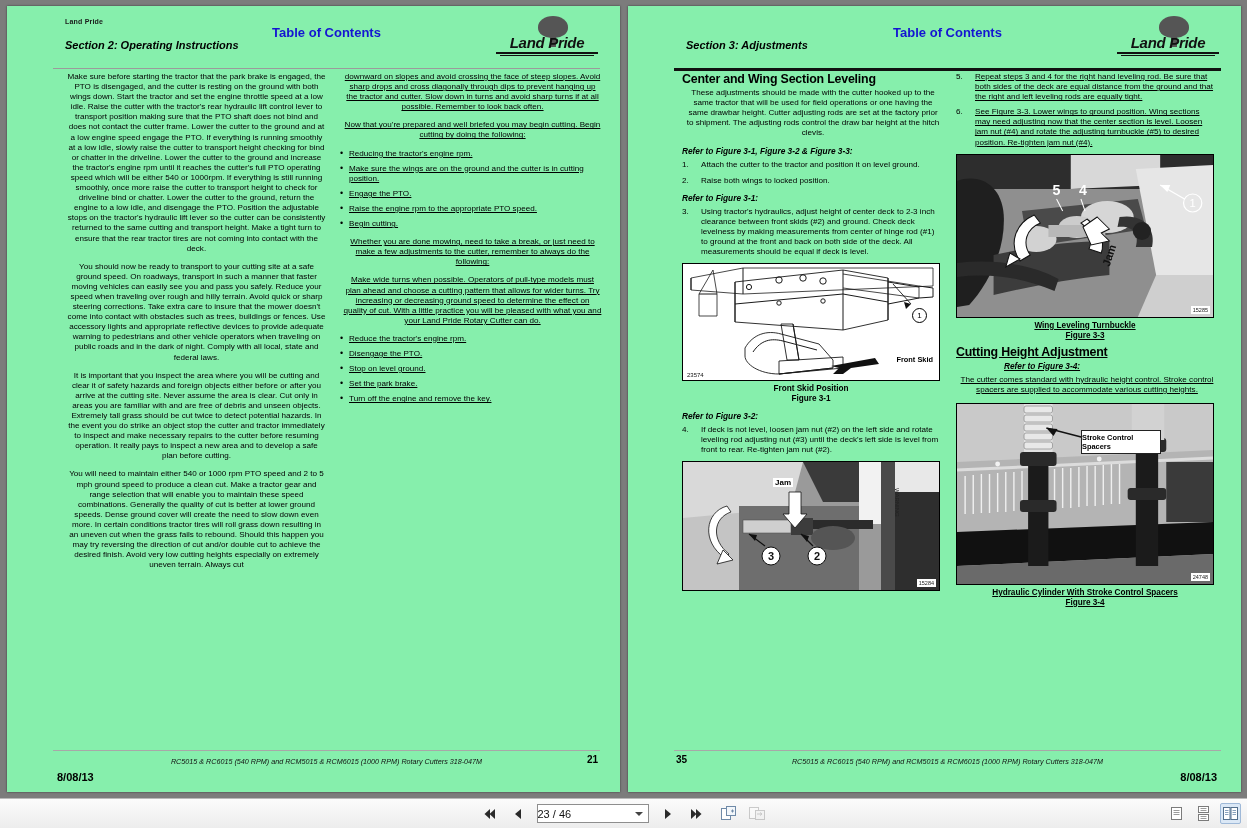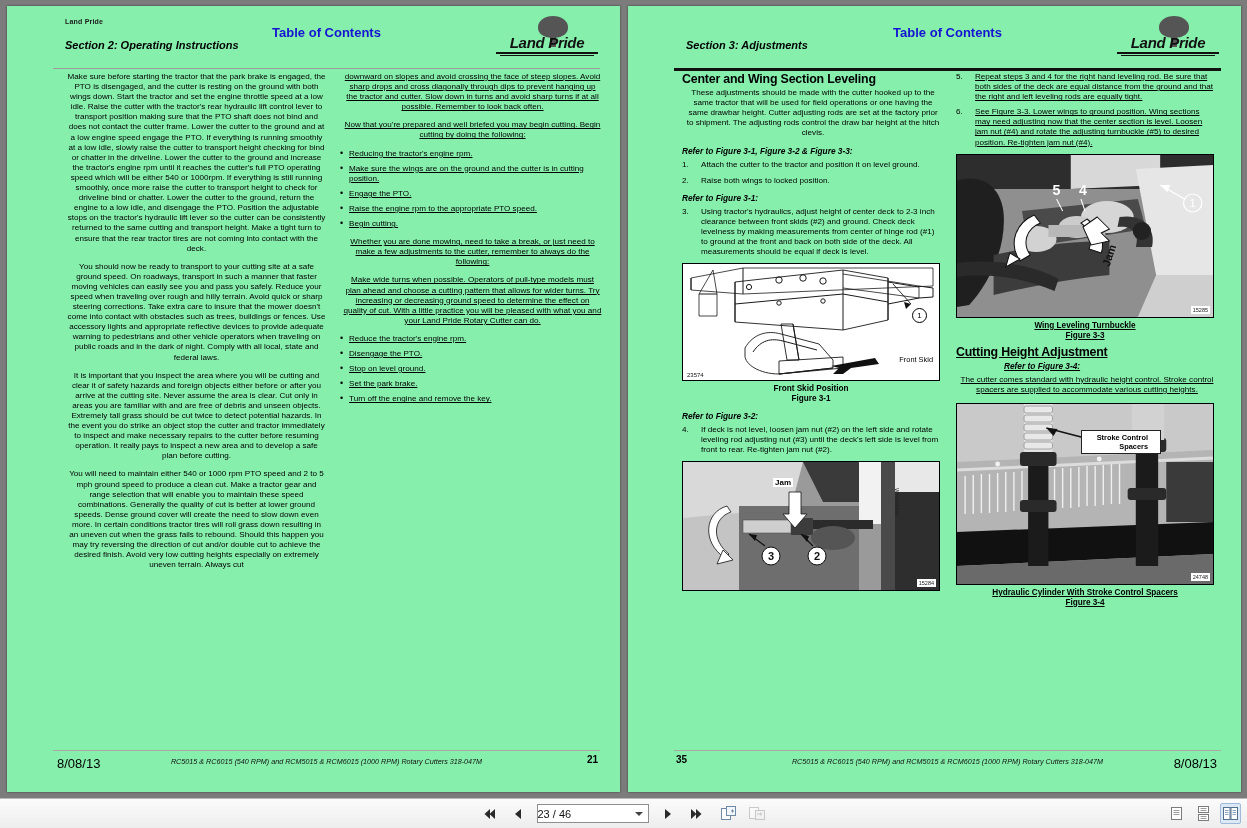--- a/index.html
+++ b/index.html
@@ -121,47 +121,47 @@
     font-size: 8.2px; font-weight: bold; line-height: 10px;
   }
   .fig-id {
     position: absolute; left: 3px; bottom: 2px;
     font-size: 6px; color: #111; background: #fff; padding: 0 1px;
   }
 
   
   .lineart { background: #fff; }
   .lineart .lbl {
-    position: absolute; font-size: 7.4px; font-weight: normal; color: #000;
+    position: absolute; font-size: 7.4px; font-weight: bold; color: #000;
   }
   .callout {
     position: absolute; width: 15px; height: 15px; border: 1.2px solid #000;
     border-radius: 50%; font-size: 8px; text-align: center; line-height: 13px;
     background: #fff; font-weight: normal;
   }
 
   
   .photo { position: relative; width: 100%; background: #8d8d8d; }
   .photo .plabel {
     position: absolute; background: #fff; border: 1px solid #222;
-    font-size: 7.4px; font-weight: bold; padding: 2px 12px; line-height: 9px; color: #000; text-align: right;
+    font-size: 7.4px; font-weight: bold; padding: 2px 0; line-height: 9px; color: #000;
   }
   .photo .jam {
     position: absolute; font-size: 8px; font-weight: bold; color: #000;
     background: #fff; padding: 0 2px;
   }
   .photo .idchip {
     position: absolute; right: 3px; bottom: 3px; background: #fff; color: #222;
     font-size: 5.5px; padding: 0 2px; line-height: 8px;
   }
 
   
   .ftr { position: absolute; left: 46px; right: 20px; bottom: 18px; height: 20px; }
   .ftr-rule { position: absolute; left: 0; right: 0; top: -4px; border-top: 1px solid #a8a8a8; }
-  .ftr-date { position: absolute; top: 2px; font-size: 13px; font-weight: normal; }
+  .ftr-date { position: absolute; top: 17px; font-size: 11px; font-weight: bold; }
   .ftr-mid {
     position: absolute; left: 0; right: 0; top: 3px; text-align: center;
     font-size: 7.2px; font-style: italic; color: #111;
   }
   .ftr-pg { position: absolute; top: 0px; font-size: 10px; font-weight: bold; }
   .left .ftr-date { left: 4px; }
   .left .ftr-pg { right: 2px; }
   .right .ftr-date { right: 4px; }
   .right .ftr-pg { left: 2px; }
 

